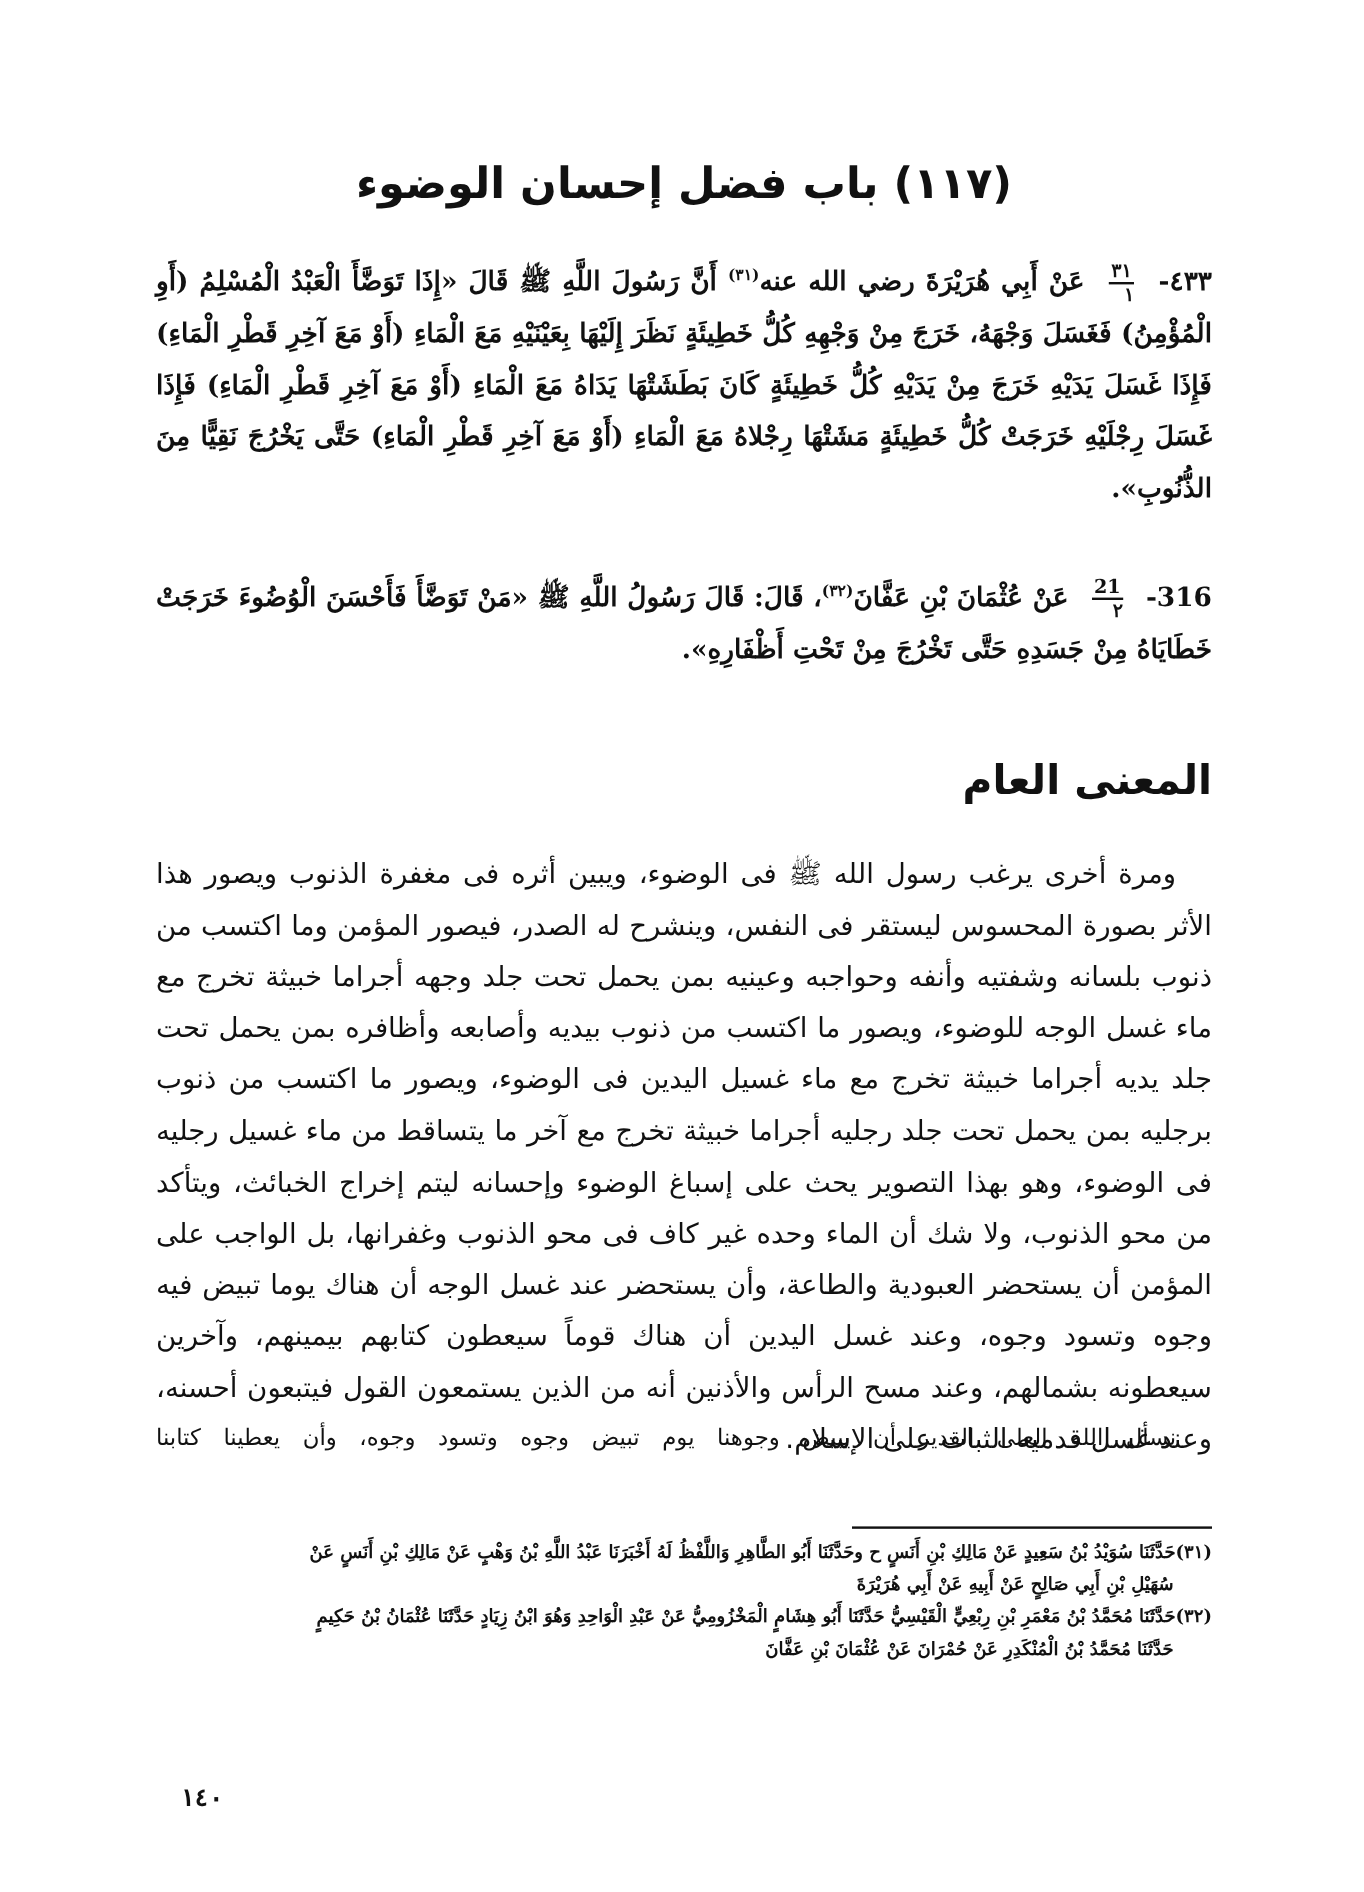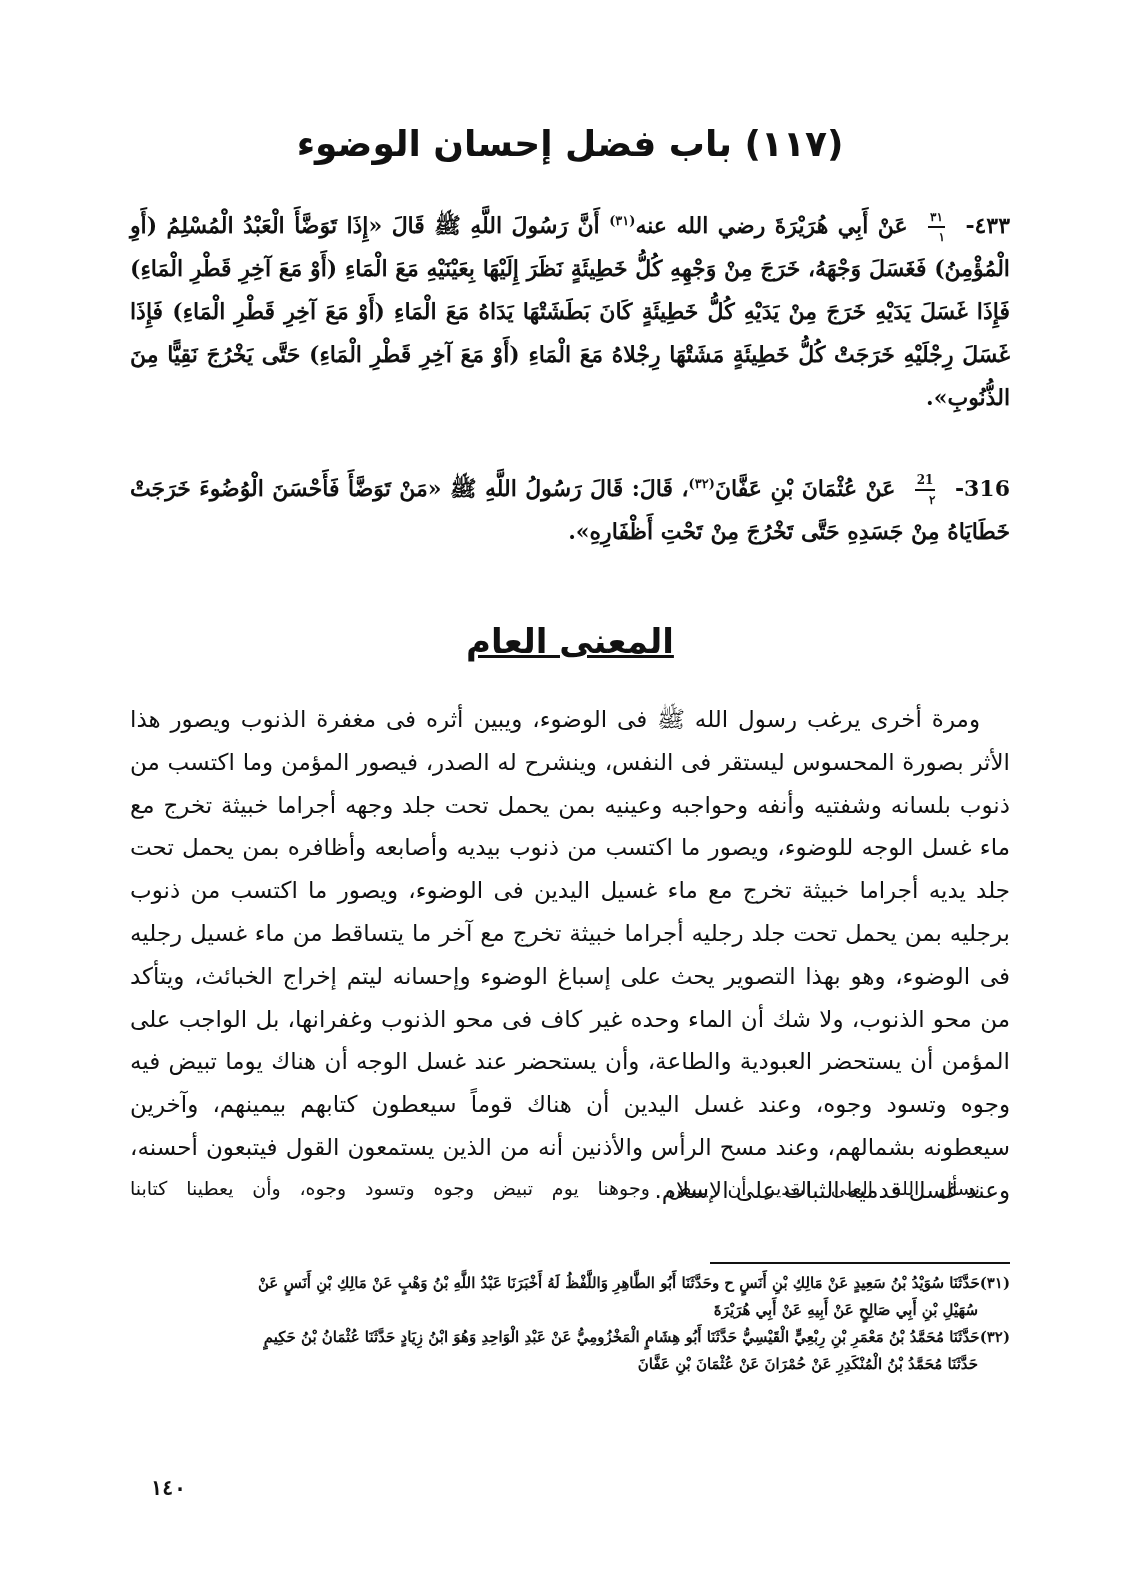--- a/index.html
+++ b/index.html
@@ -11,21 +11,21 @@
       width: 1137px;
       height: 1577px;
       position: relative;
       overflow: hidden;
       color: #111111;
       font-family: "DejaVu Sans", sans-serif;
     }
     .page {
       position: absolute;
       left: 130px;
-      top: 6px;
+      top: 16px;
       width: 880px;
       height: 1183px;
       direction: rtl;
     }
     .chapter-title {
       position: absolute;
       top: 108px;
       left: 0;
       width: 880px;
       text-align: center;
@@ -49,21 +49,21 @@
     }
     .hadith-1 { top: 198px; }
     .hadith-2 { top: 461px; }
     .hadith-num {
       font-weight: bold;
     }
     .frac {
       display: inline-block;
       vertical-align: middle;
       text-align: center;
-      font-size: 12px;
+      font-size: 16px;
       line-height: 18px;
       margin: 0 11px;
     }
     .frac .top {
       display: block;
       border-bottom: 2px solid #111;
       padding: 0 2px;
     }
     .frac .bot {
       display: block;
@@ -71,27 +71,25 @@
     .fnref {
       font-size: 13px;
       vertical-align: super;
       line-height: 0;
     }
     .section-title {
       position: absolute;
       top: 605px;
       left: 0;
       width: 880px;
-      text-align: center;
       font-family: "DejaVu Sans", sans-serif;
       font-weight: bold;
       font-size: 34px;
       line-height: 60px;
       margin: 0;
-      text-decoration: underline;
     }
     .meaning {
       position: absolute;
       top: 692px;
       left: 0;
       width: 880px;
       font-family: "DejaVu Sans", sans-serif;
       font-size: 23px;
       line-height: 42.8px;
       text-align: justify;

